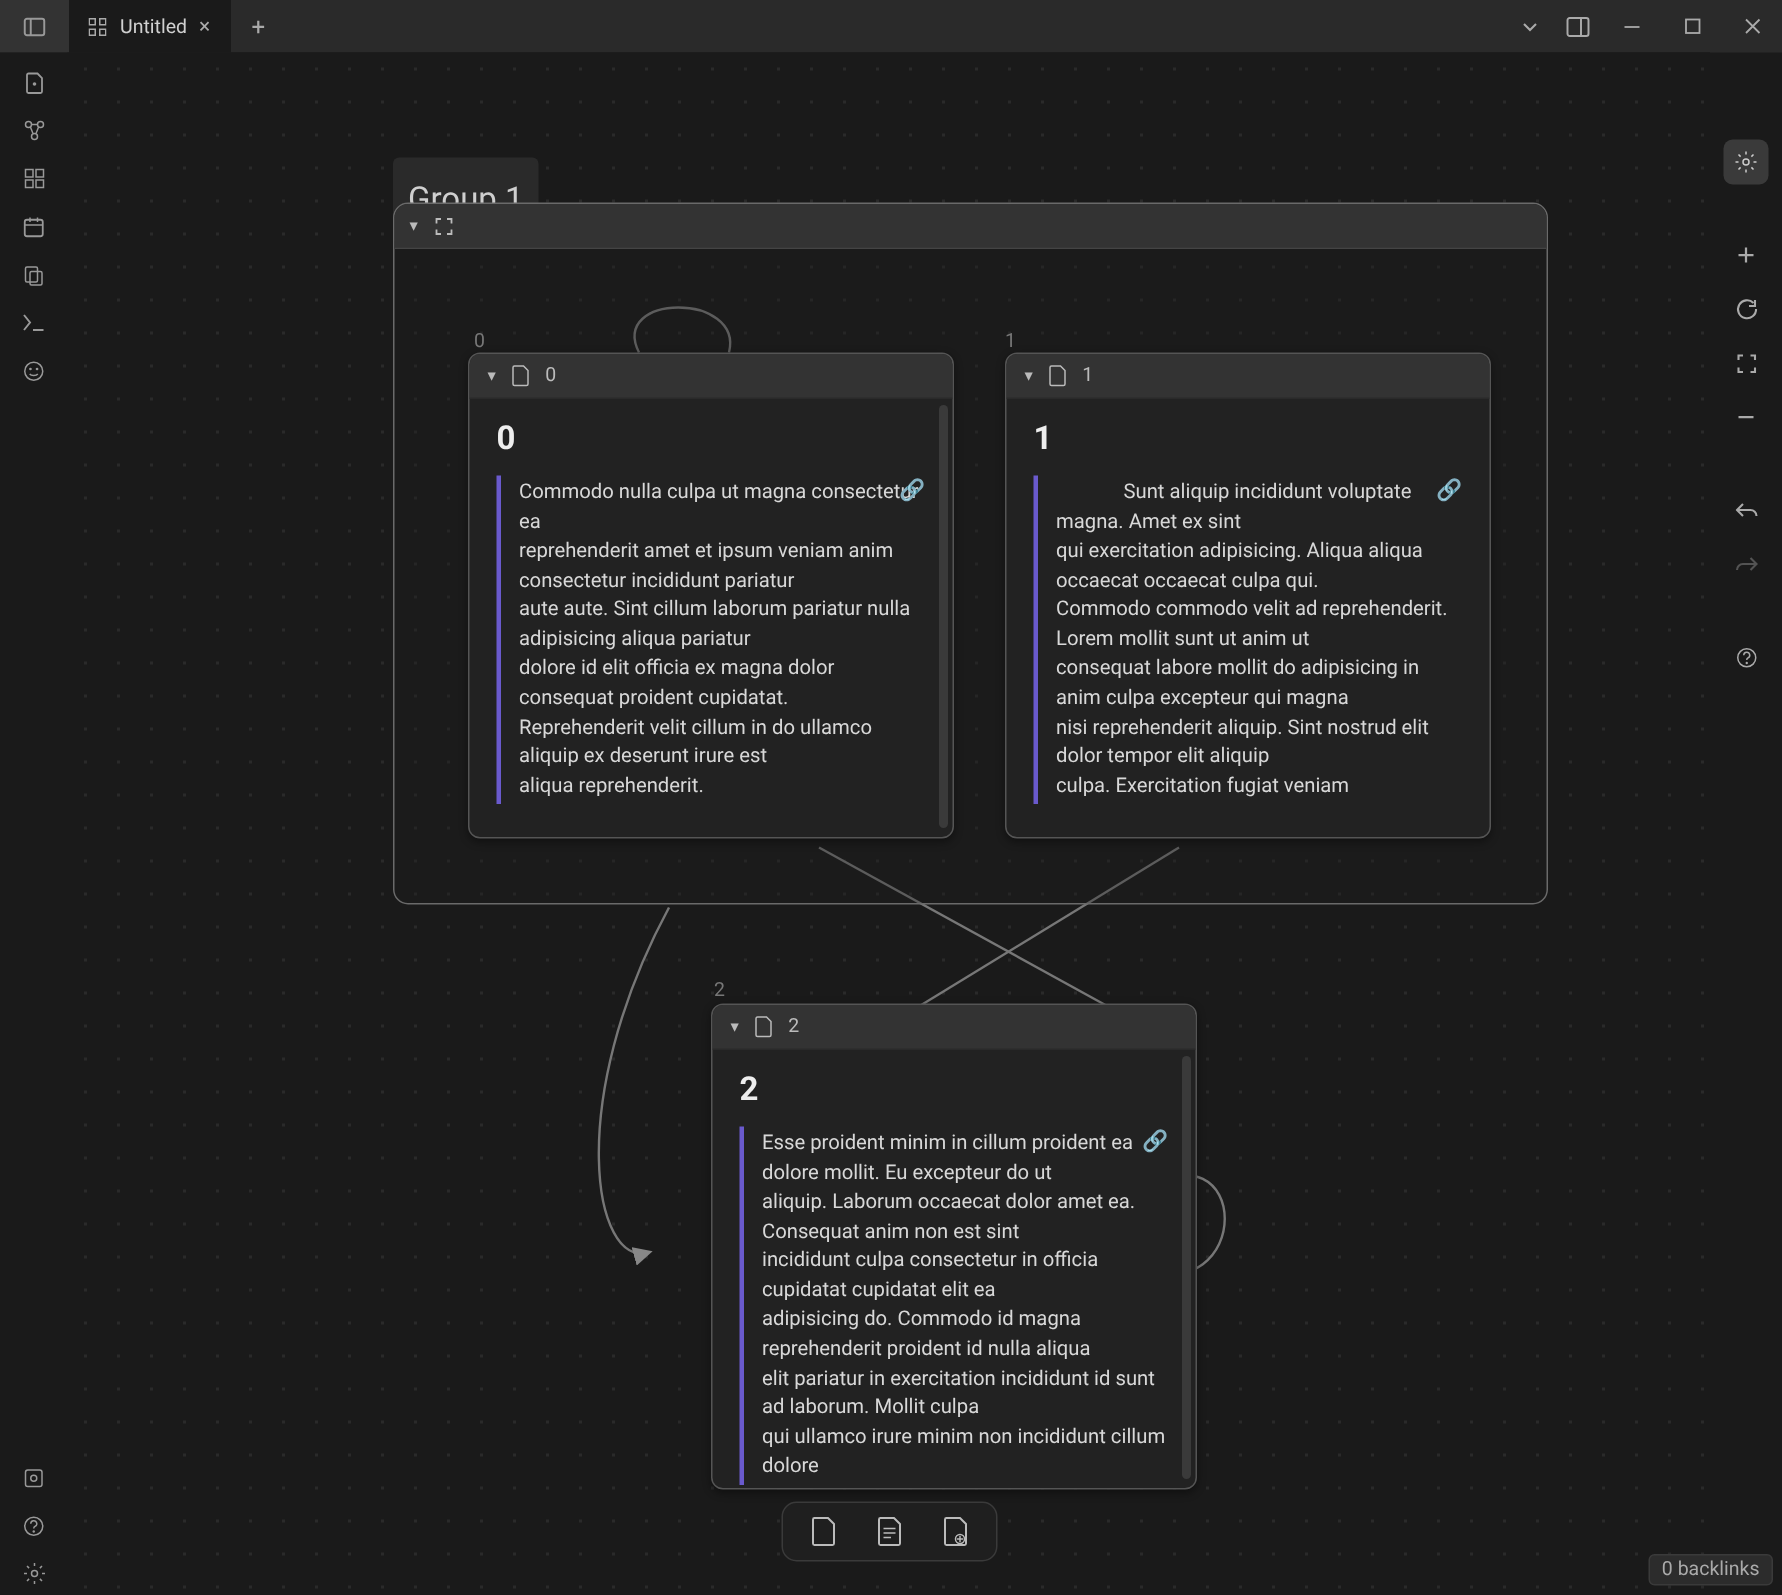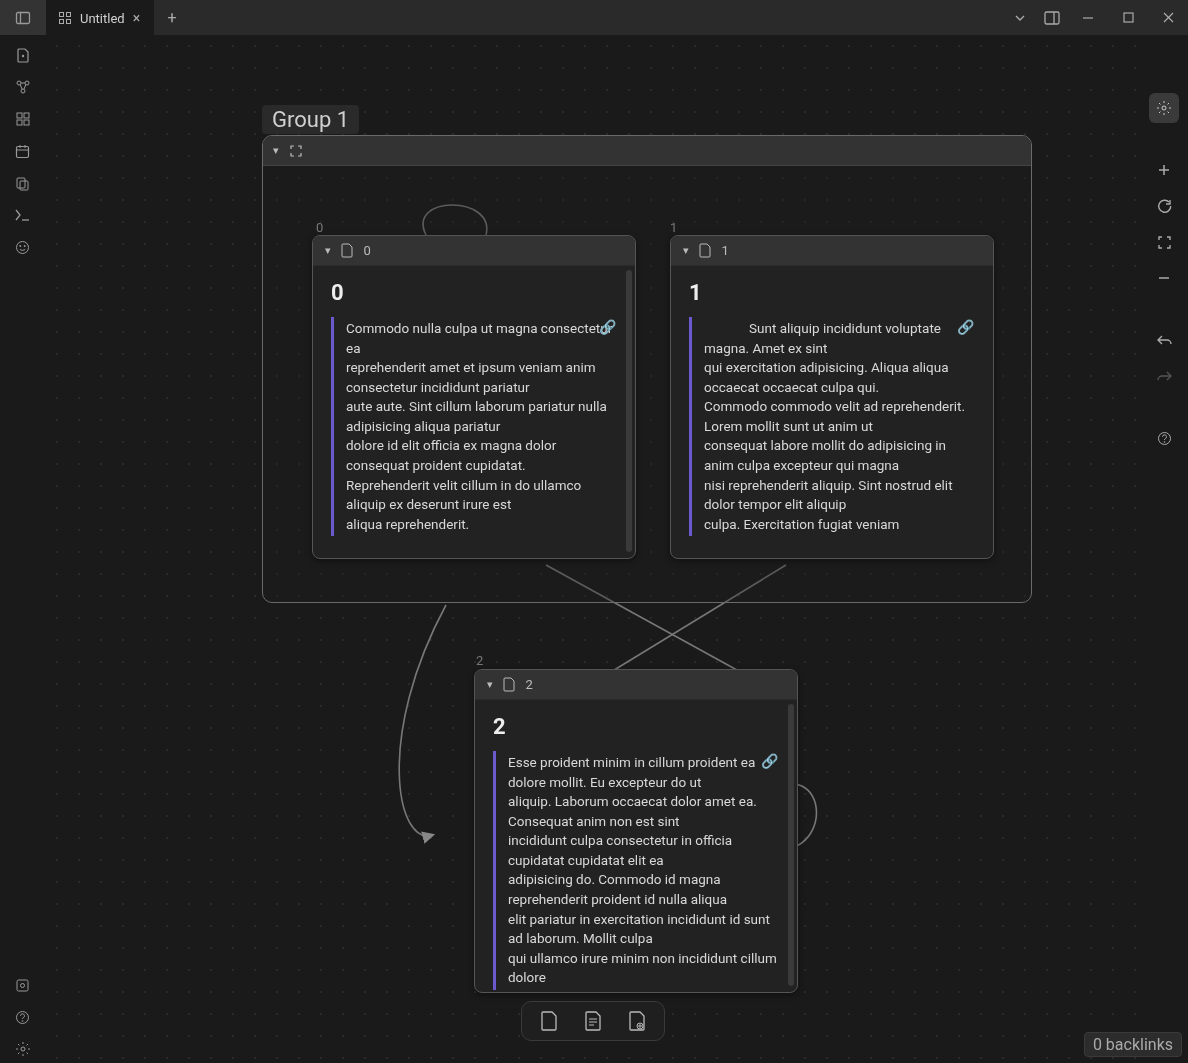--- a/index.html
+++ b/index.html
@@ -69,21 +69,21 @@
     background-position: 0 0;
     overflow:hidden;
   }
   .group-frame {
     position:absolute; left:216px; top:100px; width:770px; height:468px;
     border:1px solid #6a6a6a; border-radius:10px;
     background:rgba(30,30,30,0.3);
   }
   .group-title {
     position:absolute; left:216px; top:70px;
-    color:#cfcfcf; font-size:22px; padding:2px 10px;
+    color:#cfcfcf; font-size:22px; padding:16px 10px;
     background:#2a2a2a; border-radius:4px;
   }
   .group-header {
     height:30px; background:#333; border-radius:9px 9px 0 0;
     display:flex; align-items:center; gap:10px; padding:0 10px;
     border-bottom:1px solid #444;
   }
   .chev { color:#bbb; font-size:11px; }
   .node-label { position:absolute; color:#777; font-size:13px; }
 
@@ -122,21 +122,21 @@
     position:absolute; left:50%; transform:translateX(-50%);
     bottom:22px; display:flex; gap:18px;
     padding:6px 14px; border:1px solid #3a3a3a; border-radius:10px;
     background:#1f1f1f;
   }
   .bottom-bar .bbtn { width:26px; height:26px; display:flex; align-items:center; justify-content:center; color:#bbb;}
 
   .backlinks-pill {
     position:absolute; right:6px; bottom:6px;
     background:#2c2c2c; border:1px solid #3a3a3a; border-radius:4px;
-    padding:2px 8px; color:#aaa; font-size:16px;
+    padding:2px 8px; color:#aaa; font-size:13px;
   }
 
   svg { display:block; }
 </style>
 </head>
 <body>
 
 <div class="titlebar">
   <div class="titlebar-left">
     <svg width="16" height="16" viewBox="0 0 16 16">

